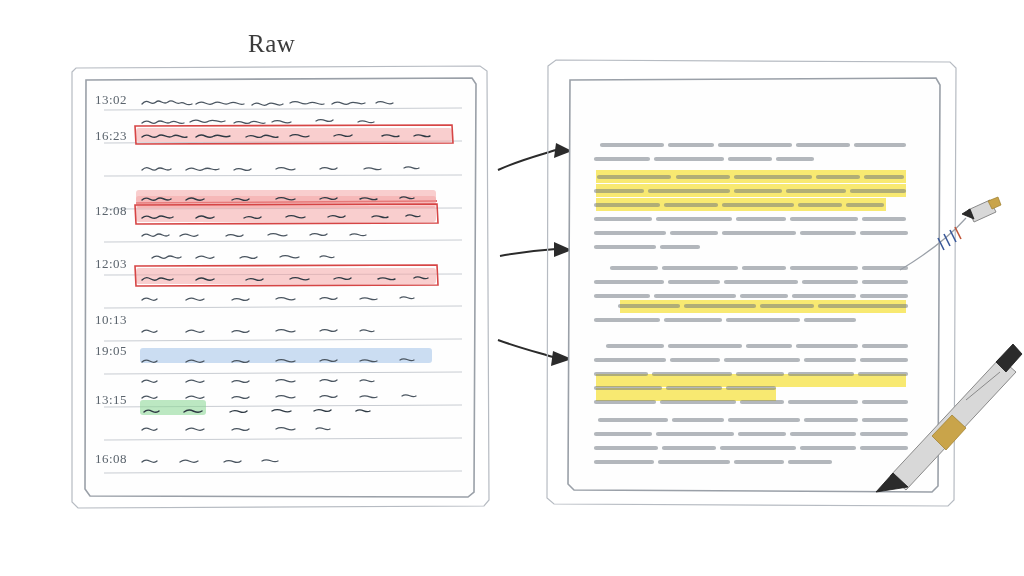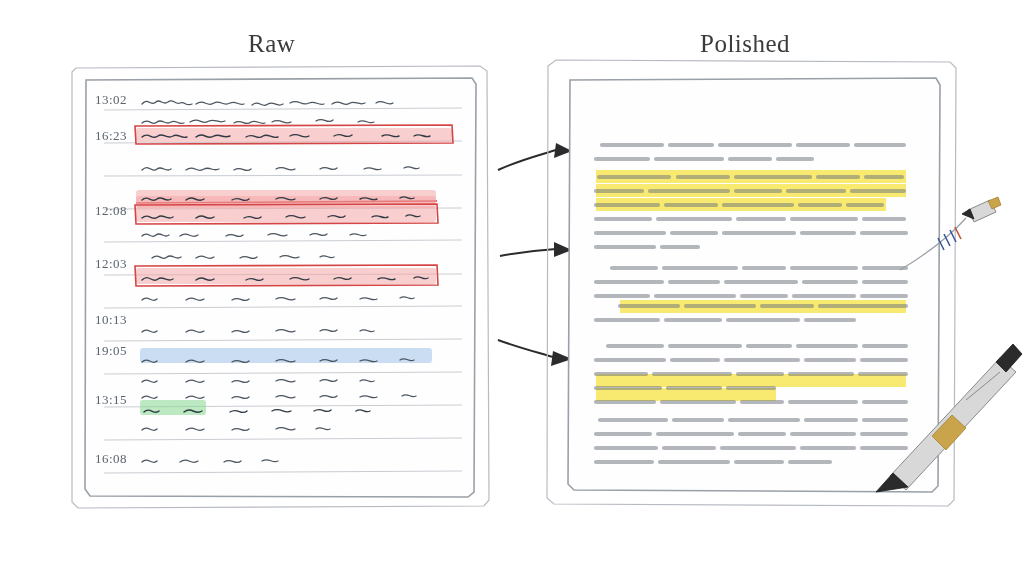--- a/index.html
+++ b/index.html
@@ -105,21 +105,20 @@
   .pen-dark { fill: #2b2b2b; stroke: #1a1a1a; stroke-width: 0.8; }
   .pen-gold { fill: #c9a44a; stroke: #9c7c2a; stroke-width: 0.7; }
 </style>
 </head>
 <body>
 
 <div id="stage">
 
   <div class="panel-title" id="raw-title">Raw</div>
 
-  <div class="panel-title" id="polished-title">Polished</div>
 
   <svg class="layer" viewBox="0 0 1024 576">
 
     <g>
 
       <path class="frame-outer" d="M72 72 L76 68 L480 66 L487 71 L489 500 L484 506 L78 508 L72 502 Z"></path>
       <path class="frame" d="M86 80 L472 78 L476 84 L474 492 L468 497 L90 496 L85 489 Z"></path>
 
       <g>
         <path class="rule-line" d="M104 110 L462 108"></path>

